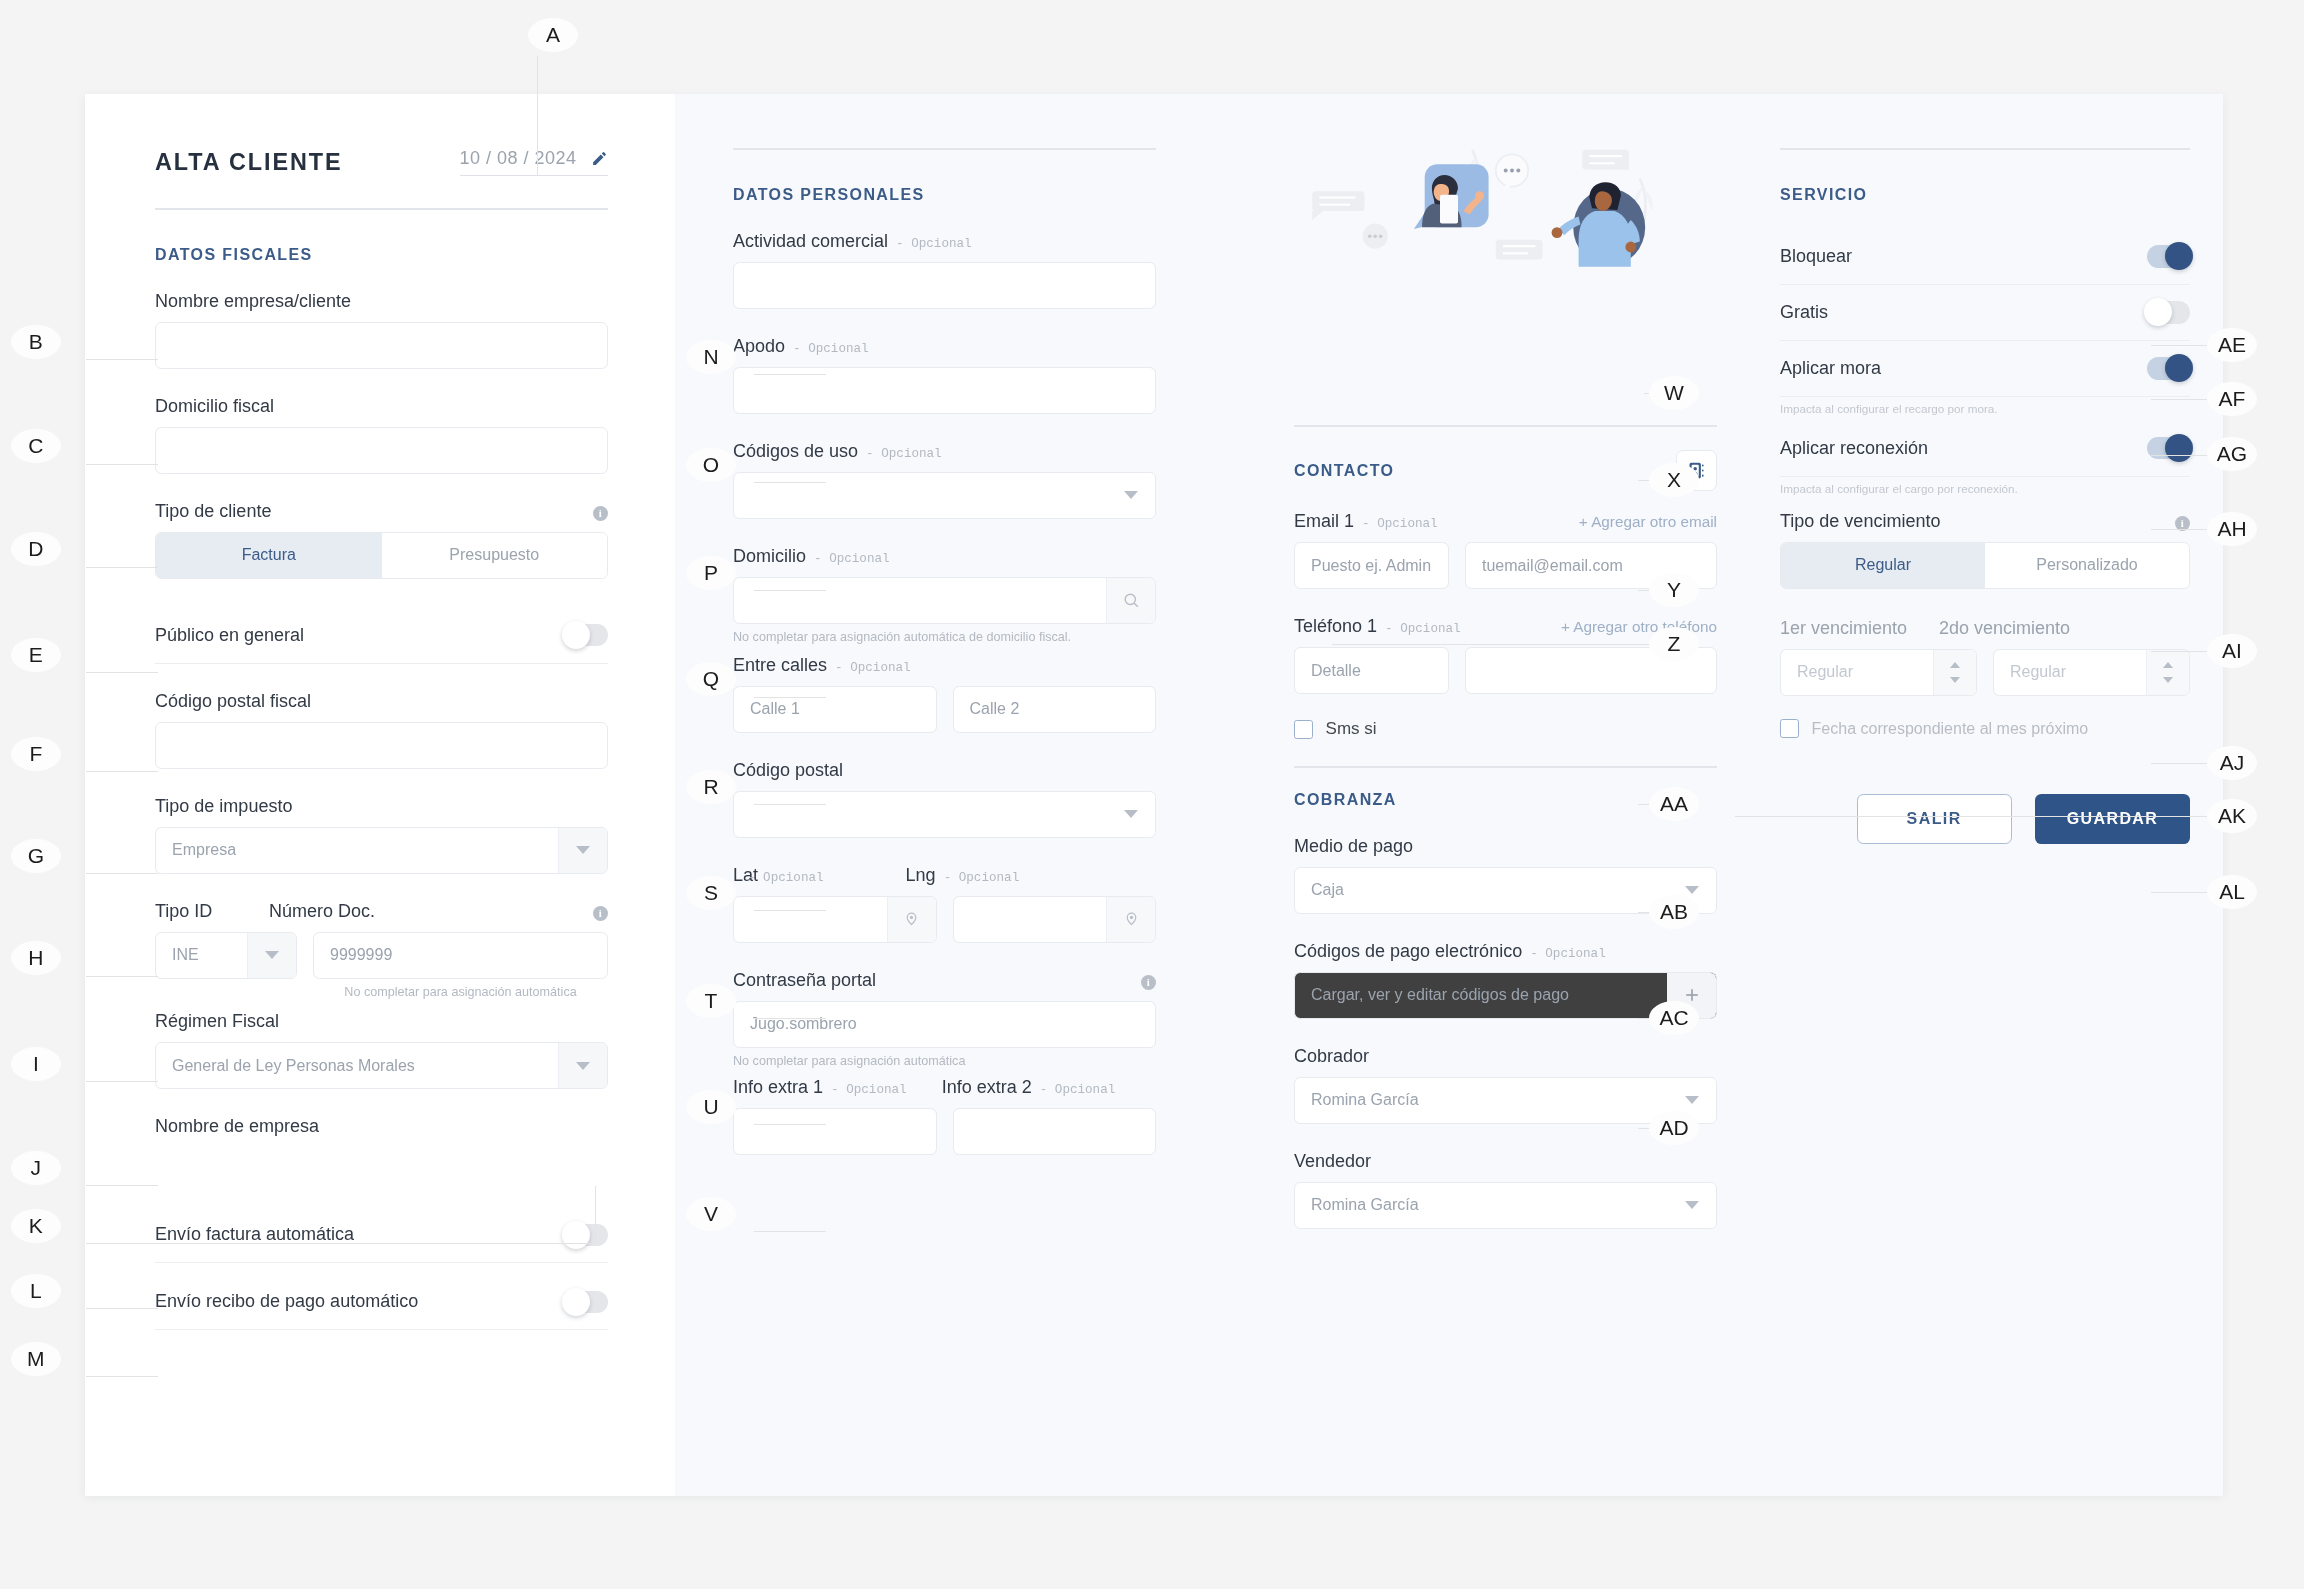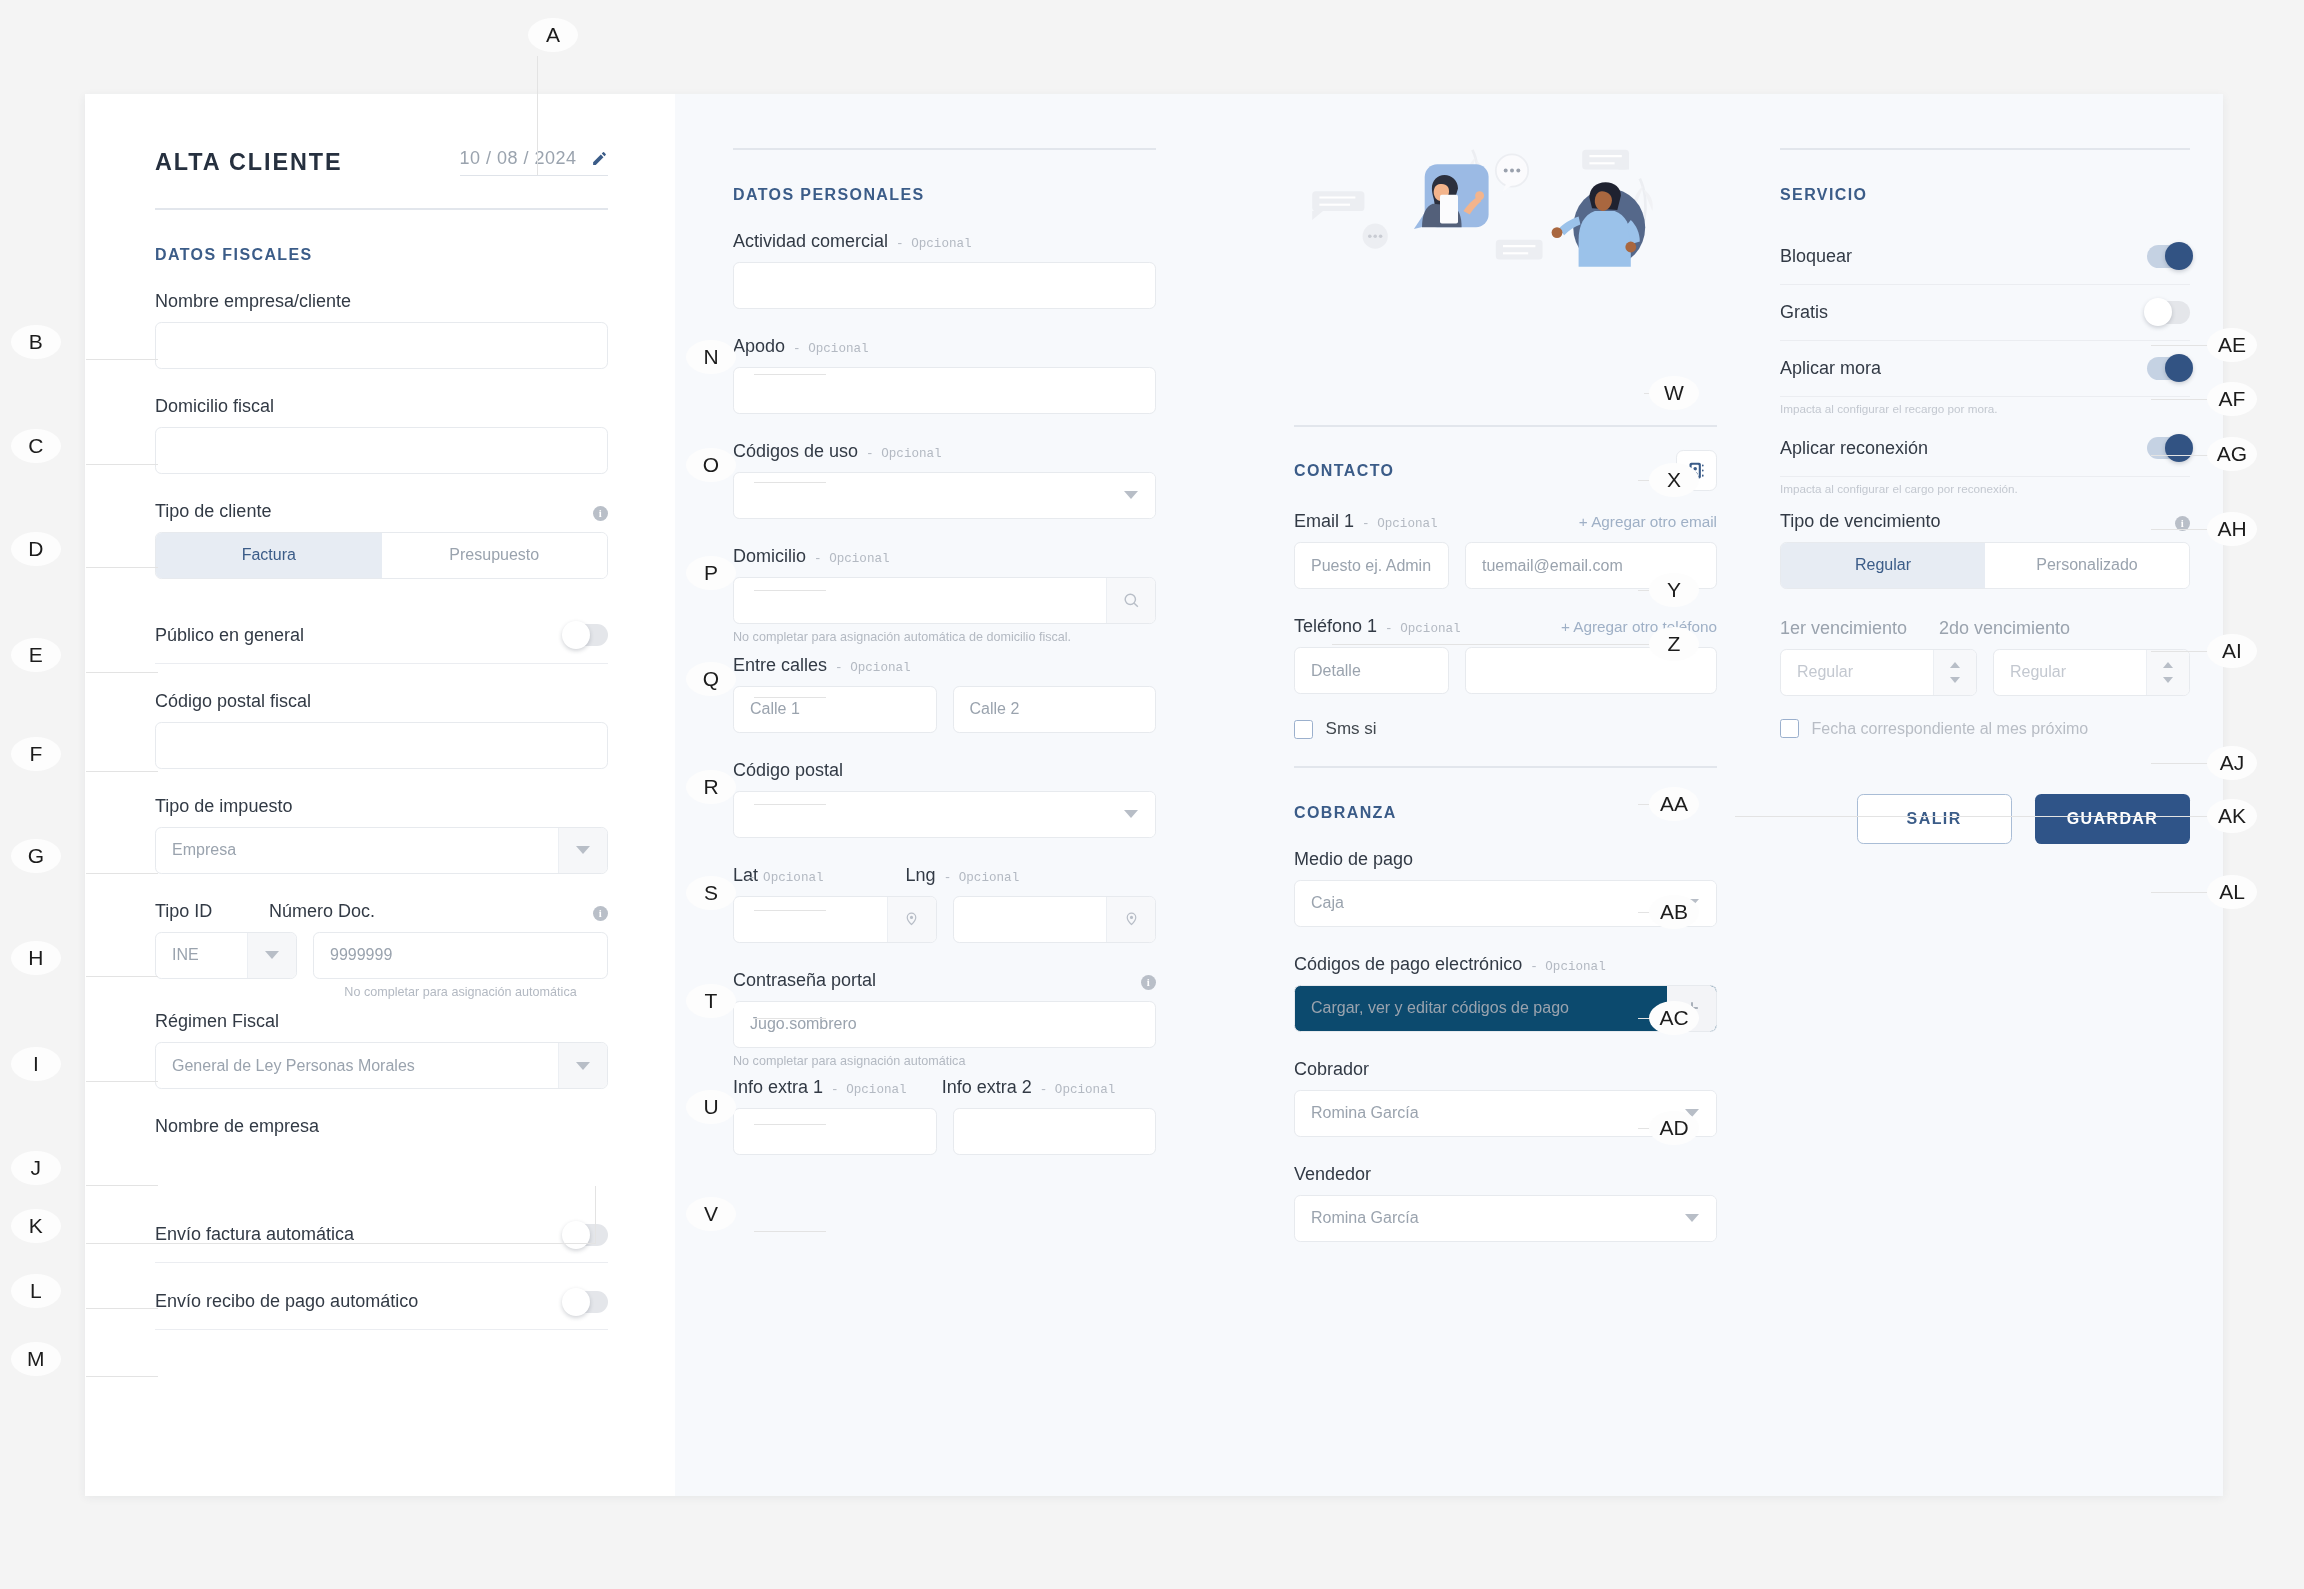--- a/index.html
+++ b/index.html
@@ -535,40 +535,40 @@
               <div class="inp" style="flex:1"></div>
             </div>
           </div>
 
           <div class="cbx-row" style="margin-top:25px">
             <span class="cbx"></span>
             <span class="t">Sms si</span>
           </div>
 
           <div class="sect-rule" style="margin:27px 0 0 0"></div>
-          <div class="sect-title" style="margin:36px 0 0 0">COBRANZA</div>
+          <div class="sect-title" style="margin:23px 0 0 0">COBRANZA</div>
 
           <div class="fld">
             <div class="lbl">
               <span>Medio de pago</span>
             </div>
             <div class="inp sel">
               <span>Caja</span>
               <span class="sel-btn" style="background:#fff;border-left:none">
                   <span class="caret"></span>
                 </span>
             </div>
           </div>
 
           <div class="fld">
             <div class="lbl">
               <span>Códigos de pago electrónico</span>
               <span class="opt">- Opcional</span>
             </div>
-            <div class="inp sel" style="background:#0c4a6e">
+            <div class="inp sel" style="background:#404040">
               <span>Cargar, ver y editar códigos de pago</span>
               <span class="suf" style="background:#f3f4f7;border-left:none">
                 <svg width="20" height="20" viewBox="0 0 24 24">
                   <line x1="12" y1="5" x2="12" y2="19" stroke="#9aa3ae" stroke-width="2"></line>
                   <line x1="5" y1="12" x2="19" y2="12" stroke="#9aa3ae" stroke-width="2"></line>
                 </svg>
               </span>
             </div>
           </div>
 

